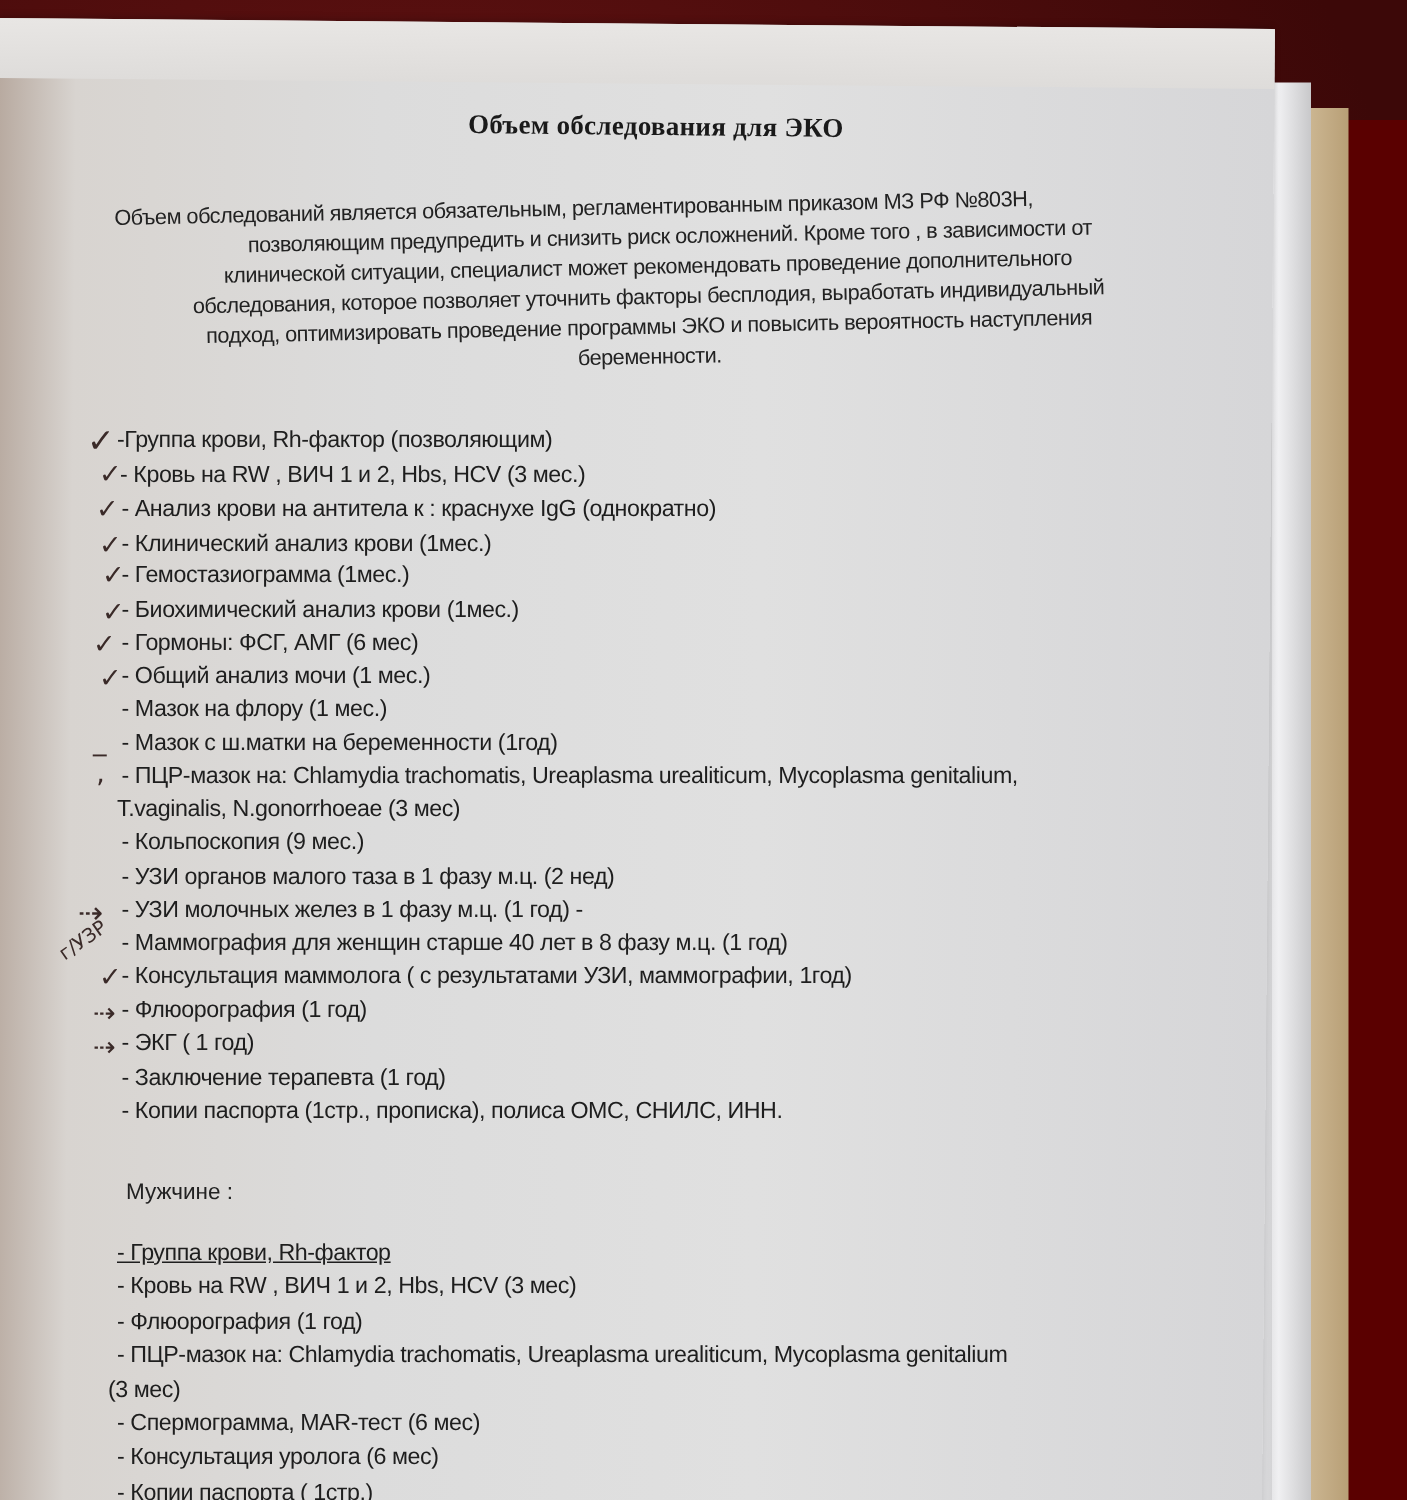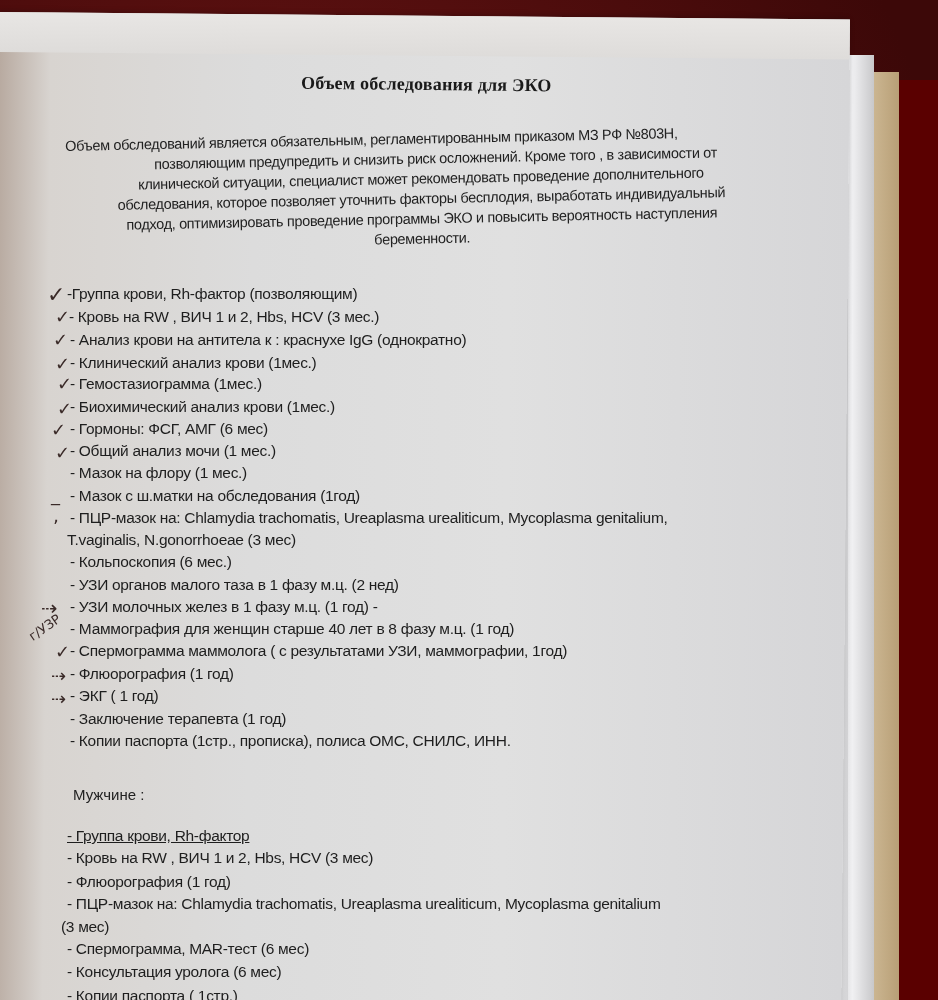--- a/index.html
+++ b/index.html
@@ -31,21 +31,21 @@
       background: linear-gradient(90deg, #b8aaa0 0%, #d8d4d0 6%, #dcdcdc 30%, #e0e0e0 60%, #d6d6d8 100%);
       transform: rotate(0.5deg);
       transform-origin: 0 0;
       box-shadow: -2px 0 6px rgba(0,0,0,0.3);
     }
     .paper-topband {
       position: absolute; left: 0; top: 0; width: 100%; height: 40px;
       background: linear-gradient(180deg, #e8e6e4, #dedcda);
     }
     .content {
-      position: absolute; left: 5px; top: 0; width: 850px; height: 905px;
+      position: absolute; left: 16px; top: 0; width: 850px; height: 905px;
       color: #1a1a1a;
       padding-left: 16px;
     }
     .title {
       position: absolute; left: 296px; top: 74px;
       font-size: 18px; font-weight: bold; letter-spacing: 0.2px;
       transform: rotate(0.6deg);
     }
     .intro {
       position: absolute; left: 60px; top: 136px; width: 710px;
@@ -102,28 +102,28 @@
   <div class="list">
     <div class="item" style="top:0px;left:0px;">-Группа крови, Rh-фактор  (позволяющим)</div>
     <div class="item" style="top:23px;left:2px;">- Кровь на RW , ВИЧ 1 и 2, Hbs, HCV (3 мес.)</div>
     <div class="item" style="top:46px;left:3px;">- Анализ крови на антитела к : краснухе IgG (однократно)</div>
     <div class="item" style="top:69px;left:3px;">- Клинический анализ крови (1мес.)</div>
     <div class="item" style="top:90px;left:3px;">- Гемостазиограмма (1мес.)</div>
     <div class="item" style="top:113px;left:3px;">- Биохимический анализ крови (1мес.)</div>
     <div class="item" style="top:135px;left:3px;">- Гормоны: ФСГ, АМГ (6 мес)</div>
     <div class="item" style="top:157px;left:3px;">- Общий анализ мочи (1 мес.)</div>
     <div class="item" style="top:179px;left:3px;">- Мазок на флору (1 мес.)</div>
-    <div class="item" style="top:202px;left:3px;">- Мазок с ш.матки на обследования (1год)</div>
+    <div class="item" style="top:202px;left:3px;">- Мазок с ш.матки на беременности (1год)</div>
     <div class="item" style="top:224px;left:3px;">- ПЦР-мазок на: Chlamydia trachomatis, Ureaplasma urealiticum, Mycoplasma genitalium,</div>
     <div class="item" style="top:246px;left:0px;">T.vaginalis, N.gonorrhoeae (3 мес)</div>
-    <div class="item" style="top:268px;left:3px;">- Кольпоскопия (6 мес.)</div>
+    <div class="item" style="top:268px;left:3px;">- Кольпоскопия (9 мес.)</div>
     <div class="item" style="top:291px;left:3px;">- УЗИ органов малого таза в 1 фазу м.ц. (2 нед)</div>
     <div class="item" style="top:313px;left:3px;">- УЗИ молочных желез в 1 фазу м.ц. (1 год)   -</div>
     <div class="item" style="top:335px;left:3px;">- Маммография для женщин старше 40 лет в 8 фазу м.ц. (1 год)</div>
-    <div class="item" style="top:357px;left:3px;">- Спермограмма маммолога ( с результатами УЗИ, маммографии, 1год)</div>
+    <div class="item" style="top:357px;left:3px;">- Консультация маммолога ( с результатами УЗИ, маммографии, 1год)</div>
     <div class="item" style="top:380px;left:3px;">- Флюорография (1 год)</div>
     <div class="item" style="top:402px;left:3px;">- ЭКГ ( 1 год)</div>
     <div class="item" style="top:425px;left:3px;">- Заключение терапевта (1 год)</div>
     <div class="item" style="top:447px;left:3px;">- Копии паспорта (1стр., прописка), полиса ОМС, СНИЛС, ИНН.</div>
   </div>
 
   <span class="mark" style="left:42px;top:282px;font-size:22px;">✓</span>
   <span class="mark" style="left:50px;top:306px;">✓</span>
   <span class="mark" style="left:48px;top:329px;">✓</span>
   <span class="mark" style="left:50px;top:353px;">✓</span>

